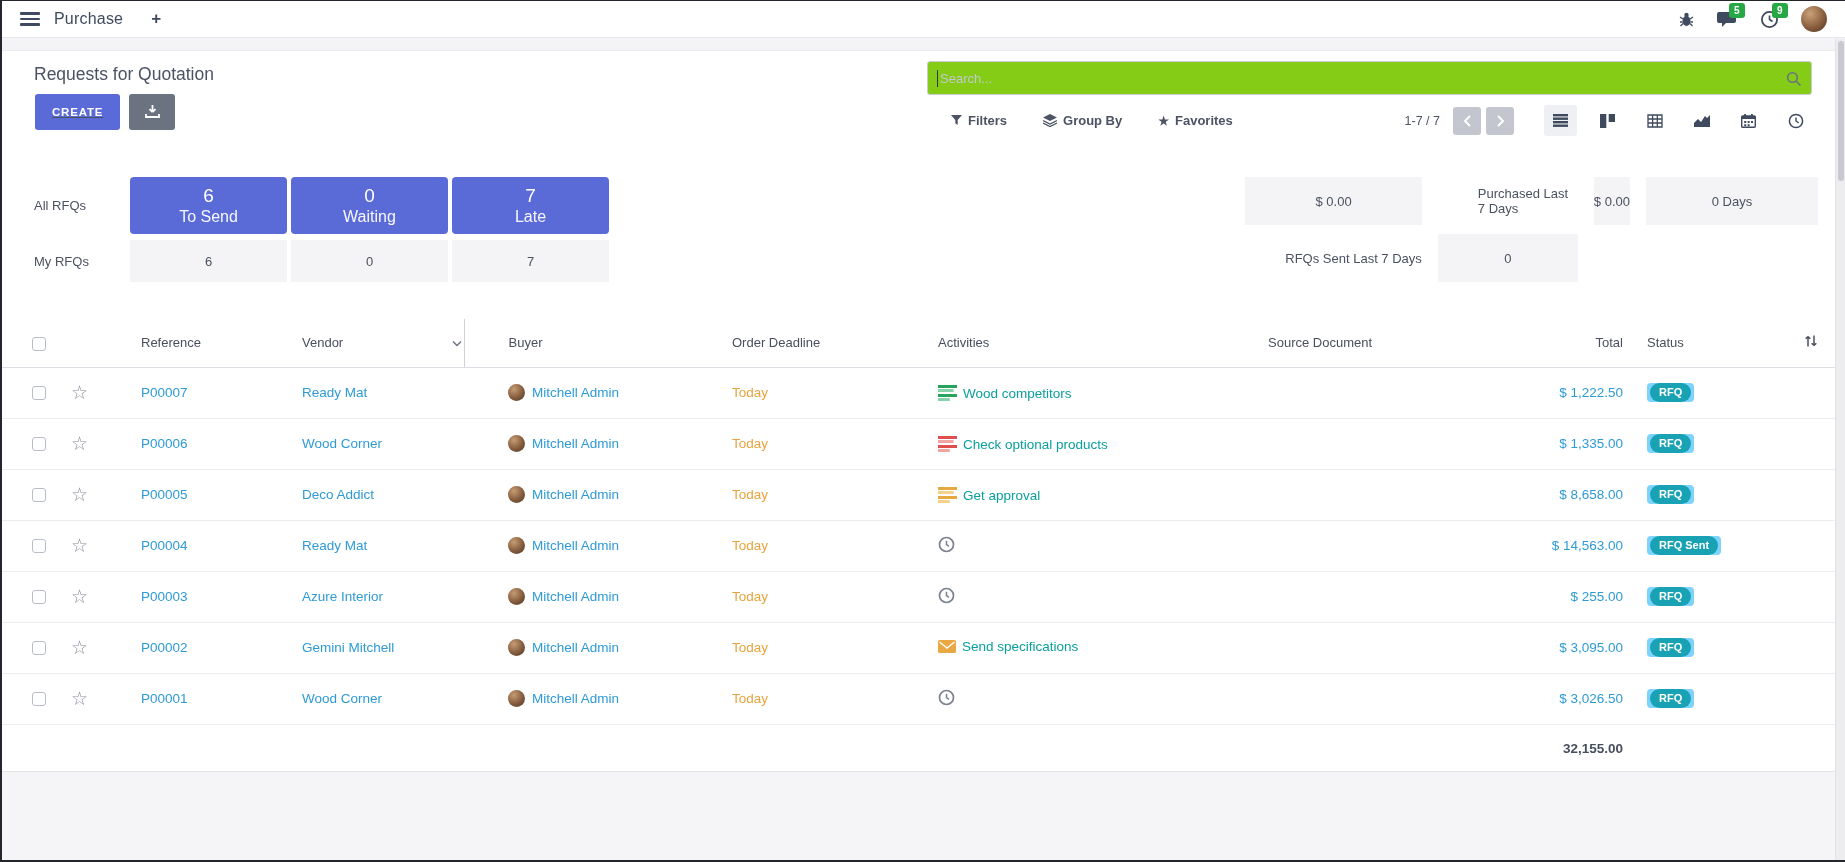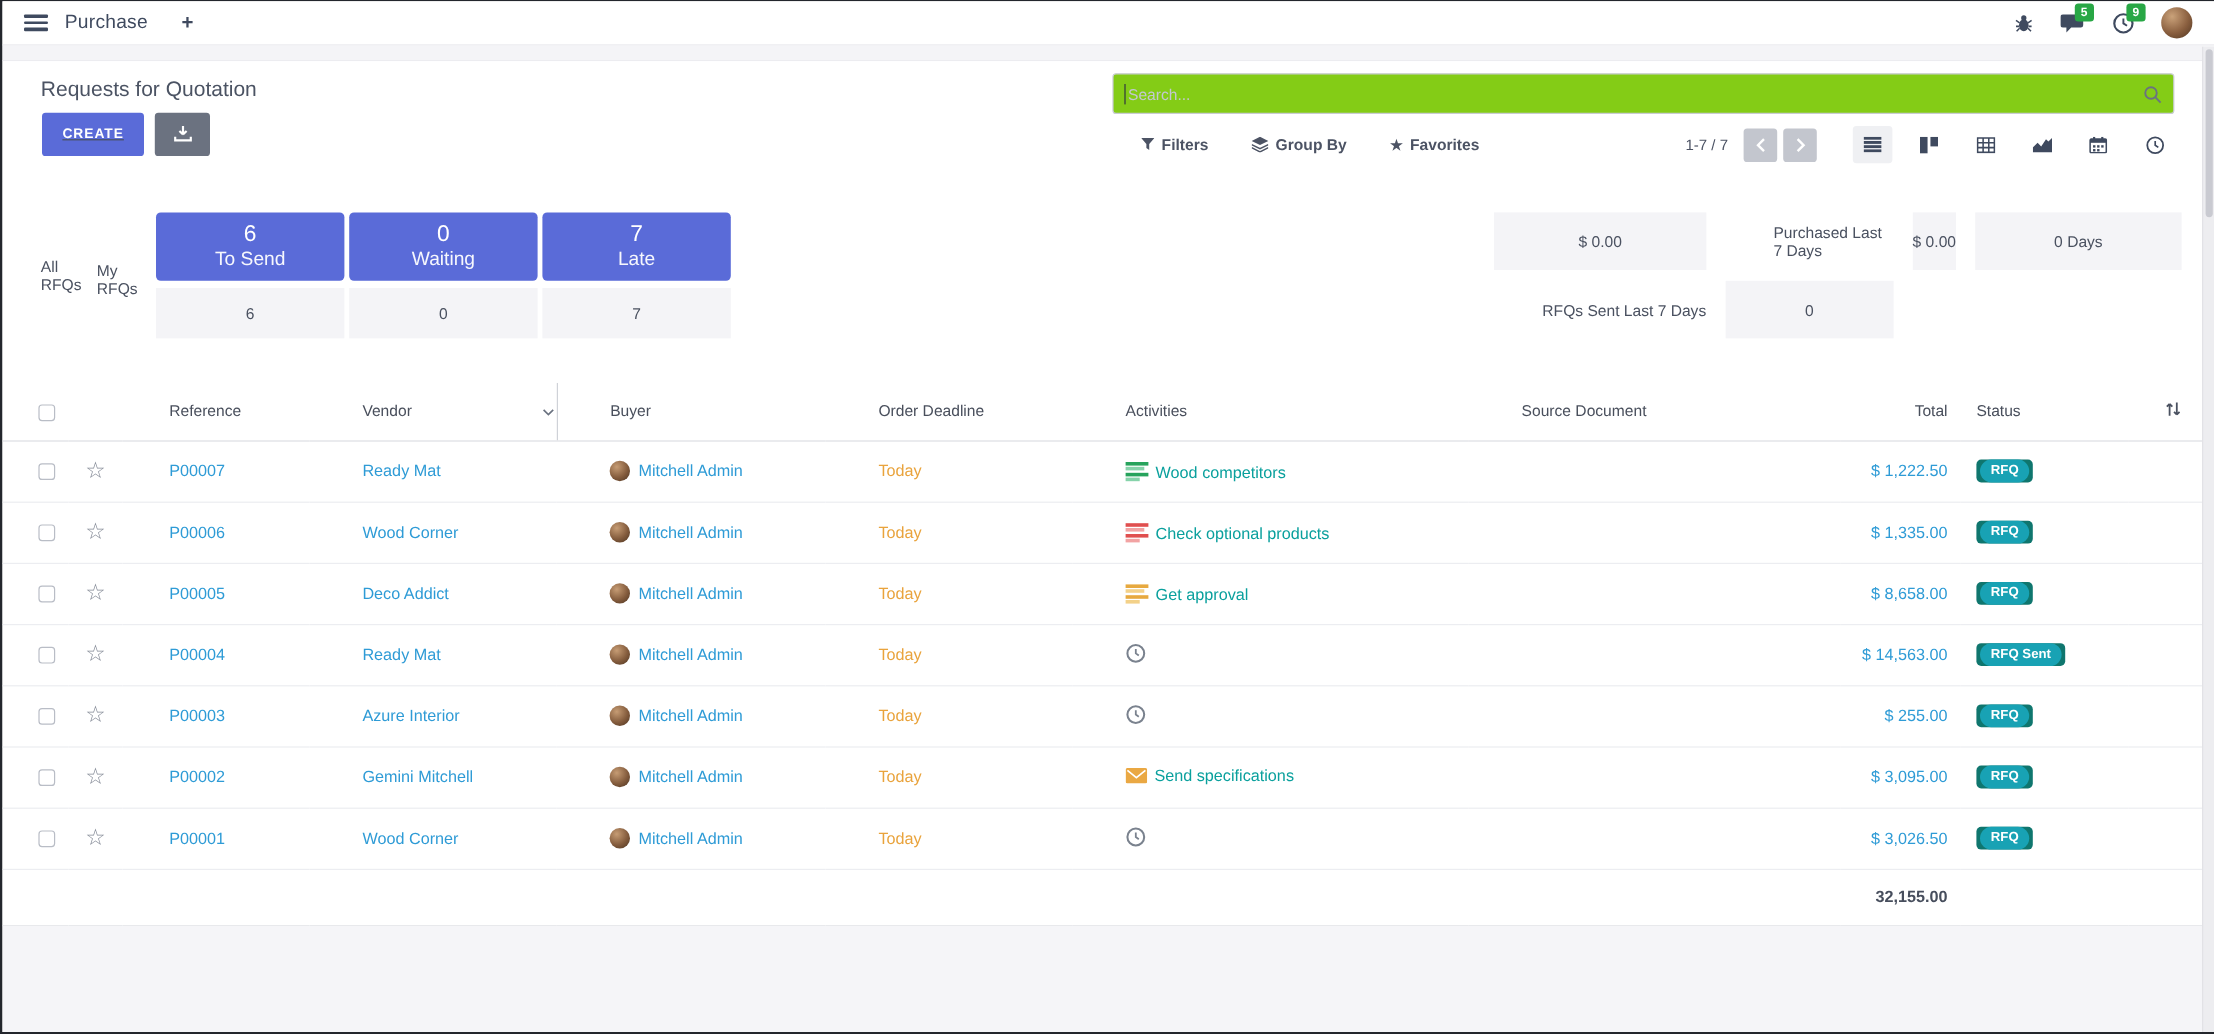--- a/index.html
+++ b/index.html
@@ -46,21 +46,21 @@
   .pager-text { font-size:12.5px; color:#4c5364; margin-right:8px; }
   .pager-btn { width:28px; height:28px; background:#c3c6ce; border:none; border-radius:3px; cursor:pointer;
                display:inline-flex; align-items:center; justify-content:center; }
   .switcher { display:flex; align-items:center; gap:14px; margin-left:30px; }
   .sw-btn { width:33px; height:31px; display:inline-flex; align-items:center; justify-content:center; border-radius:3px; cursor:pointer; }
   .sw-btn.active { background:#eff0f3; }
 
   
   .dashboard { position:relative; height:168px; background:#fff; }
   .dash-left { position:absolute; left:32px; top:26px; display:flex; }
-  .dash-labels { width:96px; display:flex; flex-direction:row;align-items:center; }
+  .dash-labels { width:96px; display:flex; flex-direction:column; }
   .dash-labels .lbl1 { height:57px; display:flex; align-items:center; font-size:13px; }
   .dash-labels .lbl2 { margin-top:6px; height:42px; display:flex; align-items:center; font-size:13px; }
   .dash-grid { display:grid; grid-template-columns:repeat(3,157px); grid-auto-rows:auto; column-gap:4px; row-gap:6px; }
   .dash-btn { height:57px; background:#5a6bd8; border:none; border-radius:4px; color:#fff; cursor:pointer;
               display:flex; flex-direction:column; align-items:center; justify-content:center; gap:2px; font-family:inherit; }
   .dash-btn .num { font-size:19px; line-height:21px; }
   .dash-btn .cap { font-size:16px; opacity:.95; }
   .dash-cell { height:42px; background:#f4f4f7; display:flex; align-items:center; justify-content:center;
                font-size:13px; color:#4a5160; cursor:pointer; }
   .dash-stats { position:absolute; right:27px; top:26px; display:grid;
@@ -91,21 +91,21 @@
   .act-list { width:19px; height:16px; display:inline-block; margin-right:6px; vertical-align:-3px; background-repeat:no-repeat;
     background-image:linear-gradient(var(--a),var(--a)),linear-gradient(var(--b),var(--b)),linear-gradient(var(--a),var(--a)),linear-gradient(var(--b),var(--b));
     background-size:100% 3px,82% 3px,100% 3px,62% 3px;
     background-position:0 0,0 4.5px,0 9px,0 13.5px; }
   .act-green { --a:#27a35c; --b:#86d3aa; }
   .act-red   { --a:#e04f4f; --b:#f2a3a3; }
   .act-yellow{ --a:#e7a93f; --b:#f3d189; }
   .act-env { margin-right:6px; vertical-align:-2px; }
   .act-clock { vertical-align:-4px; }
   .money { color:#2e9bd6; }
-  .badge-wrap { display:inline-block; background:#0f766e; border-radius:4px; padding:0 3px; line-height:0; }
+  .badge-wrap { display:inline-block; background:#7dd3fc; border-radius:4px; padding:0 3px; line-height:0; }
   .badge-pill { display:inline-block; background:#18a2b4; color:#fff; font-size:11px; font-weight:bold;
                 border-radius:11px; padding:4px 9px; line-height:11px; white-space:nowrap; }
   tfoot td { height:47px; border-bottom:1px solid #e3e4e8; }
   .foot-total { font-weight:bold; font-size:13.5px; color:#474e5d; }
 
   .bottom-fill { height:92px; background:#f5f5f8; }
 
   
   .scrollbar { position:absolute; top:38px; right:0; width:10px; height:824px; background:#ededf0; border-left:1px solid #e2e2e6; }
   .scroll-thumb { position:absolute; top:2px; left:1.5px; width:6px; height:140px; background:#c9cad1; border-radius:3px; }

